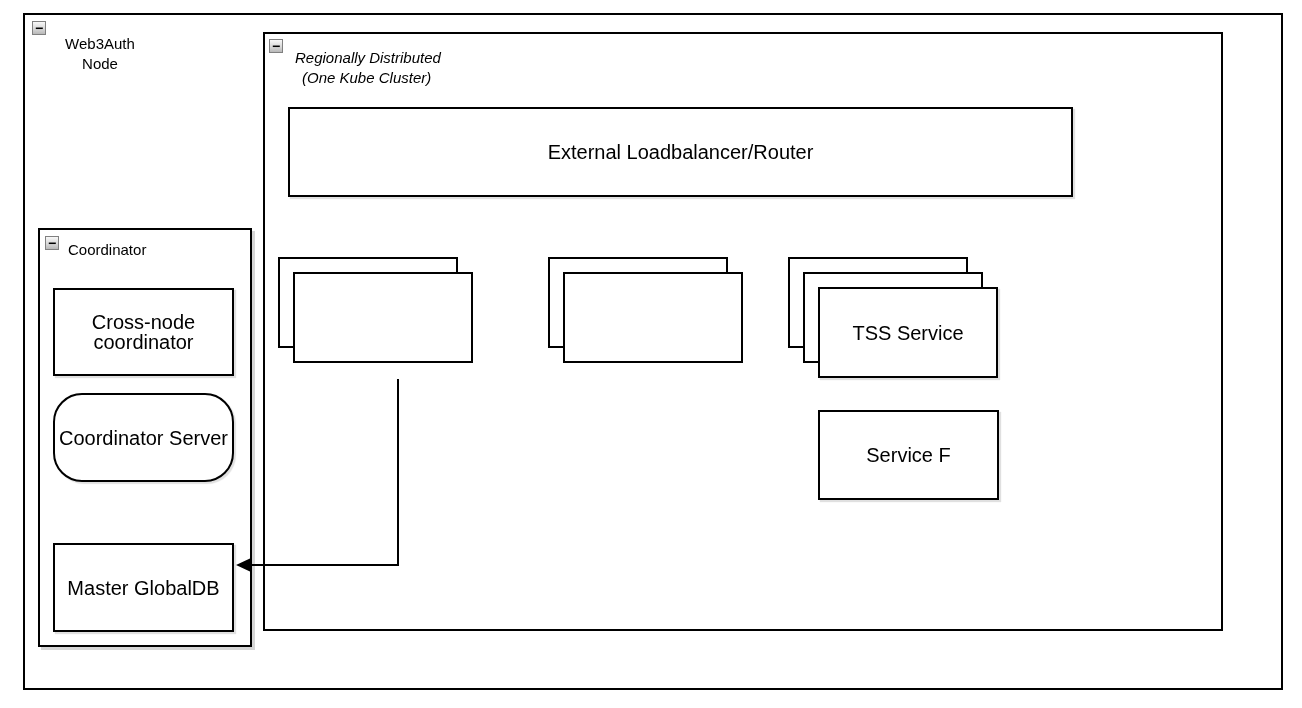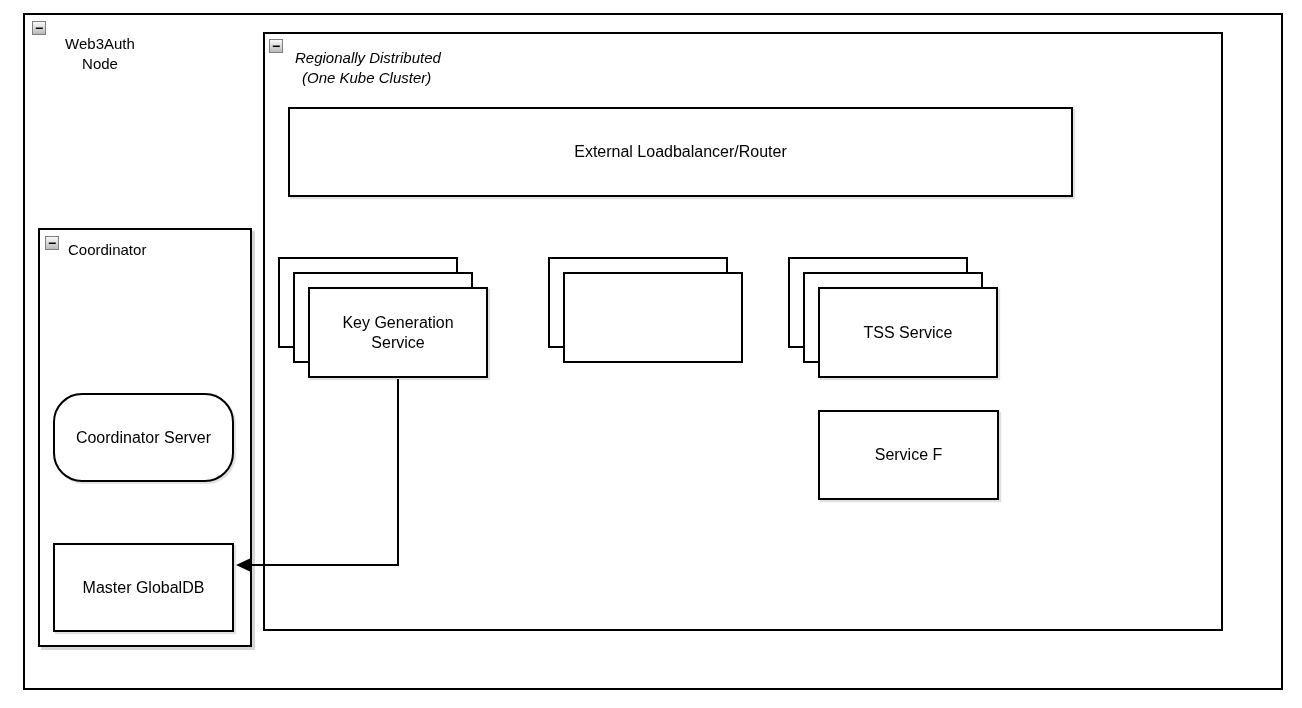--- a/index.html
+++ b/index.html
@@ -29,21 +29,21 @@
     box-shadow: 2px 2px 1px rgba(0,0,0,0.12);
   }
   .node-label {
     position: absolute;
     inset: 0;
     display: flex;
     flex-direction: column;
     align-items: center;
     justify-content: center;
     text-align: center;
-    font-size: 16px;
+    font-size: 20px;
     line-height: 20px;
     white-space: nowrap;
   }
   .container-label {
     position: absolute;
     font-size: 15px;
     line-height: 20px;
     white-space: nowrap;
   }
   .collapse-btn {
@@ -94,26 +94,20 @@
   </div>
 
   <div class="box soft-shadow" style="left:288px; top:107px; width:785px; height:90px;">
     <div class="node-label">
       <span>External Loadbalancer/Router</span>
     </div>
   </div>
 
   <div class="box" style="left:278px; top:257px; width:180px; height:91px;"></div>
   <div class="box" style="left:293px; top:272px; width:180px; height:91px;"></div>
-  <div class="box soft-shadow" style="left:308px; top:287px; width:180px; height:91px;">
-    <div class="node-label two-line">
-      <span>Key Generation</span>
-      <span>Service</span>
-    </div>
-  </div>
 
   <div class="box" style="left:548px; top:257px; width:180px; height:91px;"></div>
   <div class="box" style="left:563px; top:272px; width:180px; height:91px;"></div>
 
   <div class="box" style="left:788px; top:257px; width:180px; height:91px;"></div>
   <div class="box" style="left:803px; top:272px; width:180px; height:91px;"></div>
   <div class="box soft-shadow" style="left:818px; top:287px; width:180px; height:91px;">
     <div class="node-label">
       <span>TSS Service</span>
     </div>
@@ -126,20 +120,26 @@
     </div>
   </div>
 
   <div class="box shadowed" style="left:38px; top:228px; width:214px; height:419px;">
     <span class="collapse-btn" style="left:5px; top:6px;">−</span>
     <div class="container-label" style="left:28px; top:10px;">
       <span>Coordinator</span>
     </div>
   </div>
 
+  <div class="box soft-shadow" style="left:53px; top:288px; width:181px; height:88px;">
+    <div class="node-label two-line">
+      <span>Cross-node</span>
+      <span>coordinator</span>
+    </div>
+  </div>
 
   <div class="box soft-shadow" style="left:53px; top:393px; width:181px; height:89px;border-radius:29px;">
     <div class="node-label">
       <span>Coordinator Server</span>
     </div>
   </div>
 
   <div class="box soft-shadow" style="left:53px; top:543px; width:181px; height:89px;padding-left:11px;">
     <div class="node-label">
       <span>Master GlobalDB</span>

